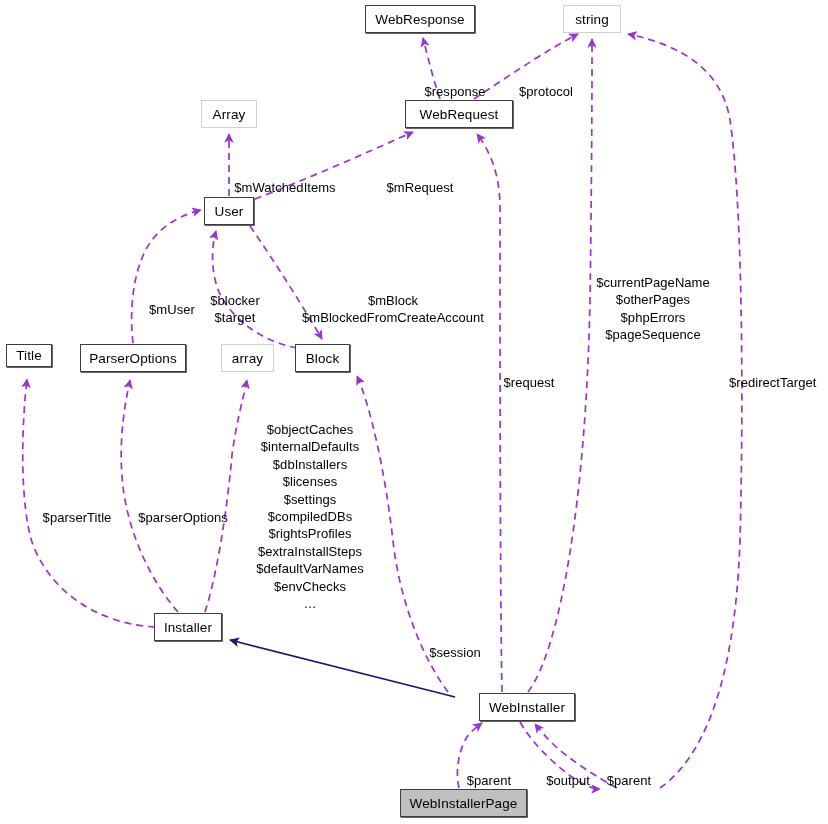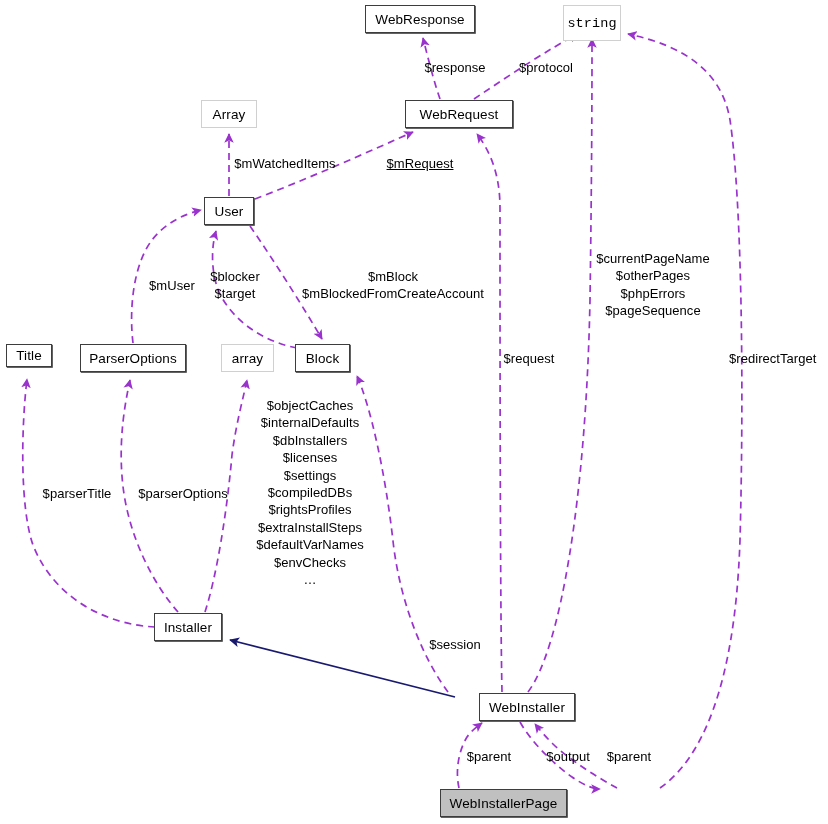--- a/index.html
+++ b/index.html
@@ -44,31 +44,31 @@
     box-shadow: 0.8px 0.8px 0 0 #3d3d3d;
   }
   .uml-node.faint {
     border: 1.2px solid #d0d0d0;
     box-shadow: none;
   }
   .uml-node.current {
     background: #c0c0c0;
     border: 1.4px solid #3d3d3d;
     box-shadow: 0.8px 0.8px 0 0 #3d3d3d;
-    margin-left: 40px;
   }
   .edge-label {
     position: absolute;
     font-size: 13px;
     color: #000000;
     white-space: pre;
     text-align: center;
     line-height: 17.4px;
     z-index: 4;
     letter-spacing: 0.05px;
+    margin-top: 24px;
   }
   .edge-label.center {
     transform: translateX(-50%);
   }
   .edge-label.left {
     transform: translateX(0);
   }
 </style>
 </head>
 <body>
@@ -125,21 +125,21 @@
     <g id="inherit-edges" fill="none" stroke="#191970" stroke-width="1.7">
 
       <path d="M 455 697 L 230 640" marker-end="url(#arrow-inherit)"></path>
     </g>
   </svg>
 
   <div class="uml-node solid" style="left:365px; top:5px; width:110px; height:28px;">
     <span>WebResponse</span>
   </div>
 
-  <div class="uml-node faint" style="left:563px; top:5px; width:58px; height:36px;font-family:Liberation Mono, monospace;">
+  <div class="uml-node faint" style="left:563px; top:5px; width:58px; height:28px;">
     <span>string</span>
   </div>
 
   <div class="uml-node faint" style="left:201px; top:100px; width:56px; height:28px;">
     <span>Array</span>
   </div>
 
   <div class="uml-node solid" style="left:405px; top:100px; width:108px; height:28px;">
     <span>WebRequest</span>
   </div>
@@ -179,21 +179,21 @@
   <div class="uml-node solid" style="left:552px; top:789px; width:128px; height:28px;margin-top:48px;">
     <span>WebInstallerOutput</span>
   </div>
 
   <div class="edge-label center" style="left:455px; top:59px;">$response</div>
 
   <div class="edge-label center" style="left:546px; top:59px;">$protocol</div>
 
   <div class="edge-label center" style="left:285px; top:155px;">$mWatchedItems</div>
 
-  <div class="edge-label center" style="left:420px; top:155px;text-decoration:underline;">$mRequest</div>
+  <div class="edge-label center" style="left:420px; top:155px;">$mRequest</div>
 
   <div class="edge-label center" style="left:172px; top:277px;">$mUser</div>
 
   <div class="edge-label center" style="left:235px; top:268px;">$blocker
 $target</div>
 
   <div class="edge-label center" style="left:393px; top:268px;">$mBlock
 $mBlockedFromCreateAccount</div>
 
   <div class="edge-label center" style="left:77px; top:485px;">$parserTitle</div>
@@ -205,21 +205,21 @@
 $dbInstallers
 $licenses
 $settings
 $compiledDBs
 $rightsProfiles
 $extraInstallSteps
 $defaultVarNames
 $envChecks
 …</div>
 
-  <div class="edge-label center" style="left:455px; top:636px;">$session</div>
+  <div class="edge-label center" style="left:455px; top:620px;">$session</div>
 
   <div class="edge-label center" style="left:529px; top:350px;">$request</div>
 
   <div class="edge-label center" style="left:653px; top:250px;">$currentPageName
 $otherPages
 $phpErrors
 $pageSequence</div>
 
   <div class="edge-label left" style="left:729px; top:350px;">$redirectTarget</div>
 

